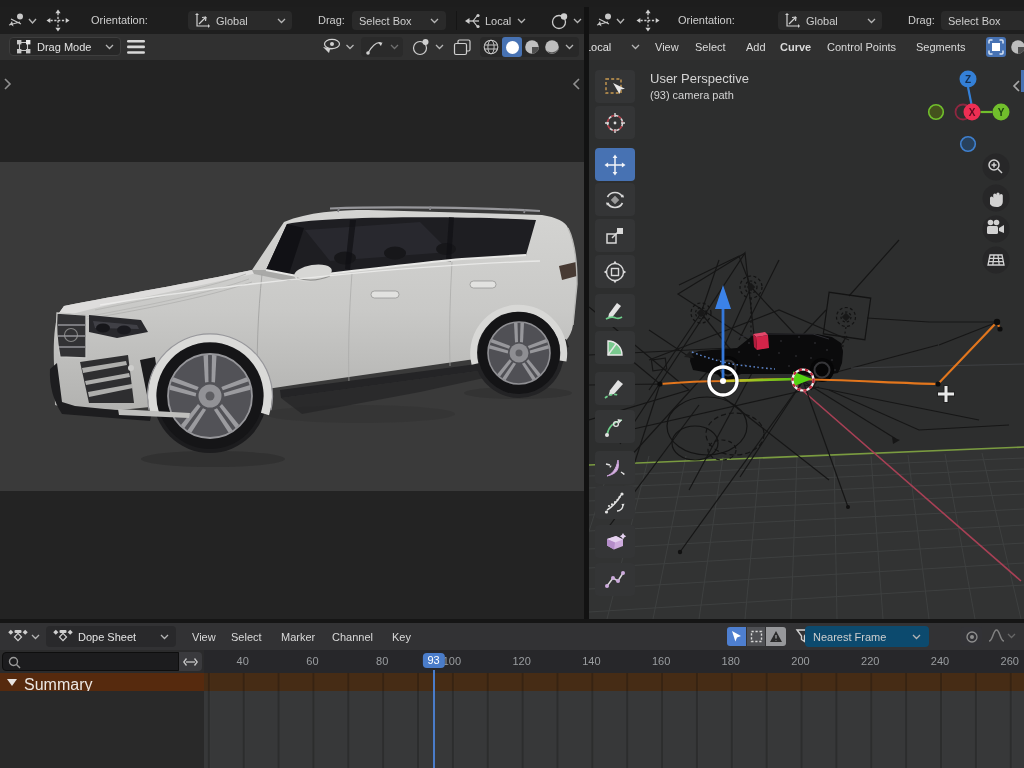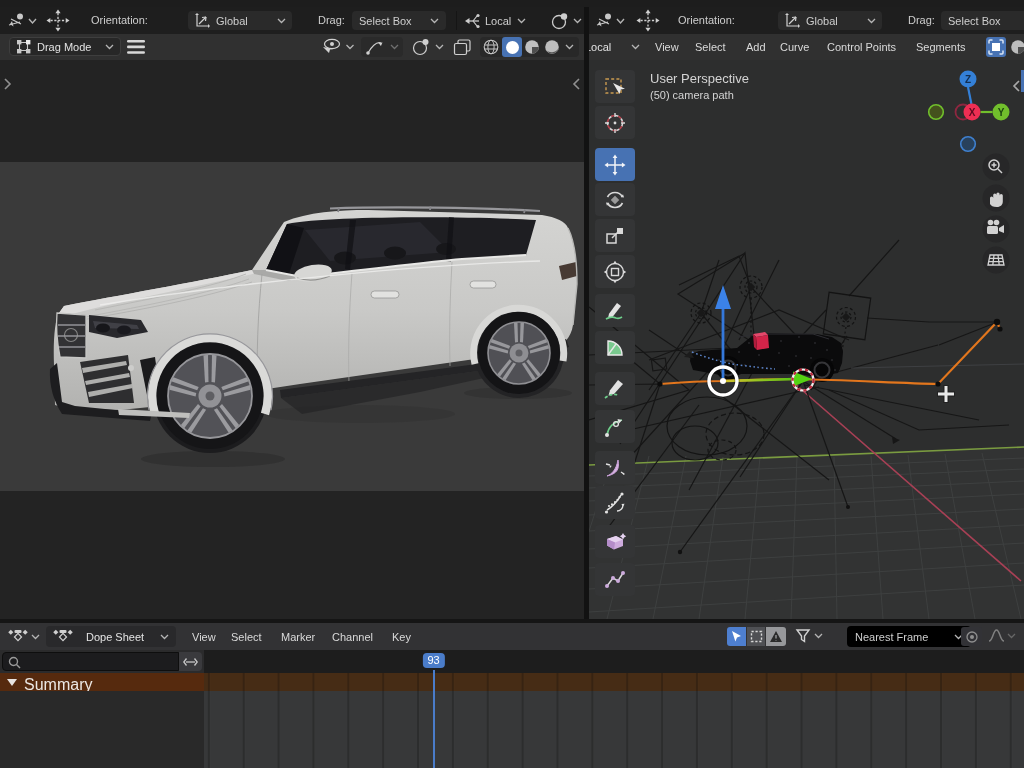--- a/index.html
+++ b/index.html
@@ -194,21 +194,21 @@
 <div class="abs" id="row2R" style="left:589px;top:27px;width:435px;height:26px;background:#303030;overflow:hidden;">
   <div class="abs row" style="left:-4px;top:3px;height:20px;">
     <span class="lbl" style="color:#e2e2e2;">Local</span>
     <svg width="9" height="6" viewBox="0 0 9 6" style="margin-left:20px;">
           <path d="M1 1 l3.5 3.5 L8 1" stroke="#b5b5b5" stroke-width="1.3" fill="none"></path>
         </svg>
   </div>
   <span class="abs menu" style="left:66px;top:7px;">View</span>
   <span class="abs menu" style="left:106px;top:7px;">Select</span>
   <span class="abs menu" style="left:157px;top:7px;">Add</span>
-  <span class="abs menu" style="left:191px;top:7px;">Curve</span>
+  <span class="abs menu" style="left:191px;top:7px;font-weight:bold;">Curve</span>
   <span class="abs menu" style="left:238px;top:7px;">Control Points</span>
   <span class="abs menu" style="left:327px;top:7px;">Segments</span>
   <div class="abs" style="left:397px;top:3px;width:20px;height:20px;background:#4772b3;border-radius:3px;">
     <svg width="20" height="20" viewBox="0 0 20 20">
       <rect x="6" y="6" width="8" height="8" fill="#ffffff"></rect>
       <path d="M3 6.5 v-2.5 a1 1 0 0 1 1 -1 h2.5 M13.5 3 h2.5 a1 1 0 0 1 1 1 v2.5 M17 13.5 v2.5 a1 1 0 0 1 -1 1 h-2.5 M6.5 17 h-2.5 a1 1 0 0 1 -1 -1 v-2.5" stroke="#dce6f5" stroke-width="1.5" fill="none"></path>
     </svg>
   </div>
   <svg class="abs" style="left:419px;top:3px;" width="20" height="20" viewBox="0 0 20 20">
     <circle cx="10" cy="10" r="6.8" fill="#bdbdbd"></circle>
@@ -650,21 +650,21 @@
   <svg width="24" height="24" viewBox="0 0 24 24">
     <path d="M4 18 L10 10 L15 13 L20 5" stroke="#d9d9d9" stroke-width="1.5" fill="none"></path>
     <circle cx="4" cy="18" r="2" fill="#cdabdd"></circle>
           <circle cx="10" cy="10" r="2" fill="#cdabdd"></circle>
     <circle cx="15" cy="13" r="2" fill="#cdabdd"></circle>
           <circle cx="20" cy="5" r="2" fill="#cdabdd"></circle>
   </svg>
 </div>
 
 <div class="abs" style="left:61px;top:11px;color:#d4d4d4;font-size:13px;">User Perspective</div>
-<div class="abs" style="left:61px;top:29px;color:#d4d4d4;font-size:11px;">(50) camera path</div>
+<div class="abs" style="left:61px;top:29px;color:#d4d4d4;font-size:11px;">(93) camera path</div>
 
 <svg class="abs" style="left:423px;top:19px;" width="10" height="14" viewBox="0 0 10 14">
         <path d="M7 2 l-5 5 5 5" stroke="#a8a8a8" stroke-width="1.6" fill="none"></path>
       </svg>
 <div class="abs" style="left:432px;top:10px;width:3px;height:22px;background:#4772b3;"></div>
 </div>
 
 <div class="abs" style="left:584px;top:0;width:5px;height:612px;background:#121212;"></div>
 <div class="abs" style="left:0;top:612px;width:1024px;height:4px;background:#151515;"></div>
 
@@ -673,21 +673,21 @@
     <svg width="20" height="16" viewBox="0 0 20 16">
       <rect x="6.5" y="1" width="7" height="3" rx="1" fill="#cfcfcf"></rect>
       <rect x="7.5" y="5.5" width="5" height="5" transform="rotate(45 10 8)" fill="none" stroke="#cfcfcf" stroke-width="1.2"></rect>
       <rect x="1" y="1.5" width="3.6" height="3.6" transform="rotate(45 2.8 3.3)" fill="#cfcfcf"></rect>
       <rect x="15.4" y="1.5" width="3.6" height="3.6" transform="rotate(45 17.2 3.3)" fill="#cfcfcf"></rect>
     </svg>
     <svg width="9" height="6" viewBox="0 0 9 6" style="margin-left:3px;">
           <path d="M1 1 l3.5 3.5 L8 1" stroke="#b5b5b5" stroke-width="1.3" fill="none"></path>
         </svg>
   </div>
-  <div class="abs btn" style="left:46px;top:3px;width:130px;height:21px;padding:0 7px;background:#29292b;gap:8px;">
+  <div class="abs btn" style="left:46px;top:3px;width:130px;height:21px;padding:0 7px;background:#29292b;">
     <svg width="20" height="16" viewBox="0 0 20 16" style="margin-right:5px;">
       <rect x="6.5" y="1" width="7" height="3" rx="1" fill="#cfcfcf"></rect>
       <rect x="7.5" y="5.5" width="5" height="5" transform="rotate(45 10 8)" fill="none" stroke="#cfcfcf" stroke-width="1.2"></rect>
       <rect x="1" y="1.5" width="3.6" height="3.6" transform="rotate(45 2.8 3.3)" fill="#cfcfcf"></rect>
       <rect x="15.4" y="1.5" width="3.6" height="3.6" transform="rotate(45 17.2 3.3)" fill="#cfcfcf"></rect>
     </svg>
     <span class="lbl" style="flex:1;color:#e4e4e4;">Dope Sheet</span>
     <svg width="9" height="6" viewBox="0 0 9 6">
           <path d="M1 1 l3.5 3.5 L8 1" stroke="#b5b5b5" stroke-width="1.3" fill="none"></path>
         </svg>
@@ -715,21 +715,21 @@
         </svg>
   </div>
   <div class="abs row" style="left:795px;top:5px;">
     <svg width="16" height="16" viewBox="0 0 16 16">
           <path d="M2 2 H14 L9.5 8 V13.5 L6.5 11.5 V8 Z" fill="none" stroke="#d2d2d2" stroke-width="1.4"></path>
         </svg>
     <svg width="9" height="6" viewBox="0 0 9 6" style="margin-left:3px;">
           <path d="M1 1 l3.5 3.5 L8 1" stroke="#b5b5b5" stroke-width="1.3" fill="none"></path>
         </svg>
   </div>
-  <div class="abs btn" style="left:847px;top:3px;width:124px;height:21px;padding:0 8px;background:#000000;">
+  <div class="abs btn" style="left:805px;top:3px;width:124px;height:21px;padding:0 8px;background:#0c4a6e;">
     <span class="lbl" style="flex:1;">Nearest Frame</span>
     <svg width="9" height="6" viewBox="0 0 9 6">
           <path d="M1 1 l3.5 3.5 L8 1" stroke="#b5b5b5" stroke-width="1.3" fill="none"></path>
         </svg>
   </div>
   <div class="abs" style="left:961px;top:4px;width:21px;height:19px;background:#323236;border-radius:3px;display:flex;align-items:center;justify-content:center;">
     <circle></circle>
     <svg width="14" height="14" viewBox="0 0 14 14">
           <circle cx="7" cy="7" r="5" fill="none" stroke="#8f8f8f" stroke-width="1.3"></circle>
           <circle cx="7" cy="7" r="2" fill="#8f8f8f"></circle>
@@ -750,20 +750,34 @@
           <circle cx="5.5" cy="5.5" r="4" fill="none" stroke="#9a9a9a" stroke-width="1.4"></circle>
           <line x1="8.5" y1="8.5" x2="12" y2="12" stroke="#9a9a9a" stroke-width="1.4"></line>
         </svg>
   </div>
   <div class="abs" style="left:179px;top:2px;width:23px;height:19px;background:#3a3a3d;border-radius:0 4px 4px 0;display:flex;align-items:center;justify-content:center;">
     <svg width="15" height="10" viewBox="0 0 15 10">
           <line x1="3" y1="5" x2="12" y2="5" stroke="#c8c8c8" stroke-width="1.3"></line>
           <path d="M3.5 1.5 L0.8 5 l2.7 3.5 M11.5 1.5 L14.2 5 l-2.7 3.5" stroke="#c8c8c8" stroke-width="1.3" fill="none"></path>
         </svg>
   </div>
+</div>
+<div class="abs" id="dsRuler" style="left:204px;top:643px;width:820px;height:23px;background:#27272a;overflow:hidden;color:#9a9da0;font-size:11px;">
+  <span class="abs" style="left:38.7px;top:5px;transform:translateX(-50%);">40</span>
+  <span class="abs" style="left:108.4px;top:5px;transform:translateX(-50%);">60</span>
+  <span class="abs" style="left:178.2px;top:5px;transform:translateX(-50%);">80</span>
+  <span class="abs" style="left:247.9px;top:5px;transform:translateX(-50%);">100</span>
+  <span class="abs" style="left:317.6px;top:5px;transform:translateX(-50%);">120</span>
+  <span class="abs" style="left:387.4px;top:5px;transform:translateX(-50%);">140</span>
+  <span class="abs" style="left:457.1px;top:5px;transform:translateX(-50%);">160</span>
+  <span class="abs" style="left:526.8px;top:5px;transform:translateX(-50%);">180</span>
+  <span class="abs" style="left:596.5px;top:5px;transform:translateX(-50%);">200</span>
+  <span class="abs" style="left:666.3px;top:5px;transform:translateX(-50%);">220</span>
+  <span class="abs" style="left:736px;top:5px;transform:translateX(-50%);">240</span>
+  <span class="abs" style="left:805.7px;top:5px;transform:translateX(-50%);">260</span>
 </div>
 <div class="abs" id="dsSumL" style="left:0;top:666px;width:204px;height:18px;background:#562a0e;">
   <svg class="abs" style="left:7px;top:6px;" width="10" height="7" viewBox="0 0 10 7">
         <path d="M0 0 h10 l-5 7 Z" fill="#e8e4e0"></path>
       </svg>
   <span class="abs" style="left:24px;top:3px;color:#ece8e4;font-size:16px;">Summary</span>
 </div>
 <div class="abs" id="dsSumR" style="left:204px;top:666px;width:820px;height:18px;background:#462c15;"></div>
 <div class="abs" id="dsChanL" style="left:0;top:684px;width:204px;height:84px;background:#292929;"></div>
 <div class="abs" id="dsTime" style="left:204px;top:684px;width:820px;height:84px;background:#373839;"></div>

